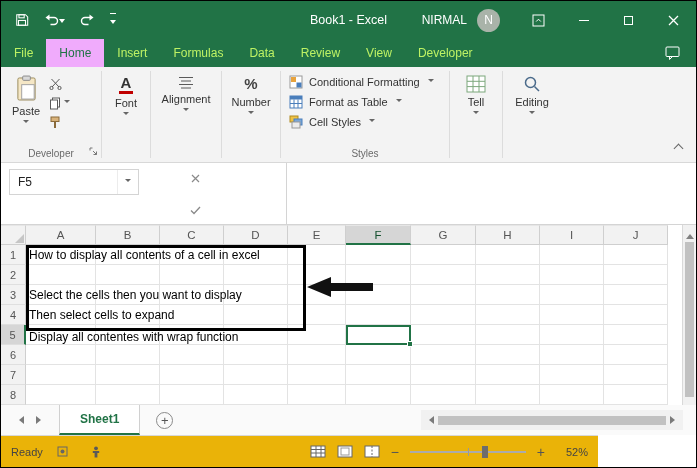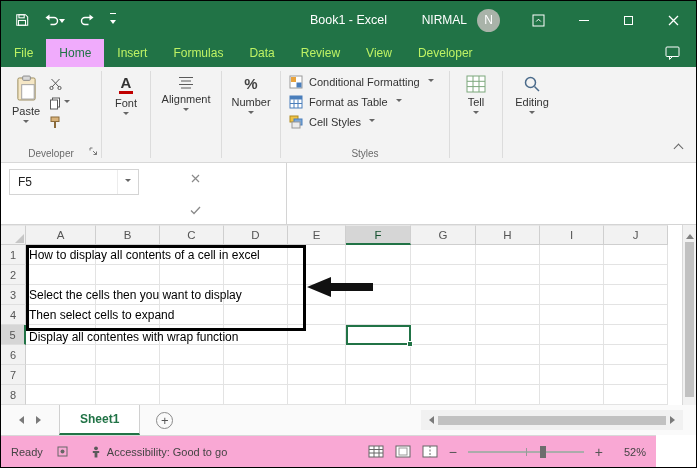--- a/index.html
+++ b/index.html
@@ -91,21 +91,21 @@
   .sheet-nav{display:flex;align-items:center;gap:12px;padding:0 14px;}
   .tri-l{width:0;height:0;border:4px solid transparent;border-right:5px solid #7a7a7a;display:inline-block;}
   .tri-r{width:0;height:0;border:4px solid transparent;border-left:5px solid #7a7a7a;display:inline-block;}
   .sheet-tab{display:flex;align-items:center;padding:0 20px;font-size:12px;cursor:default;}
   .sheet-tab.active{color:var(--green);font-weight:bold;background:#fff;border-left:1px solid #d0d0d0;border-right:1px solid #d0d0d0;border-bottom:2px solid var(--green);}
   .add-sheet{align-self:center;margin-left:16px;width:17px;height:17px;border-radius:50%;border:1px solid #8a8a8a;color:#555;display:flex;align-items:center;justify-content:center;font-size:13px;line-height:1;cursor:default;}
   .h-scrollbar{position:absolute;right:13px;top:5px;width:262px;height:20px;background:#f1f1f1;display:flex;align-items:center;padding:0 4px;gap:4px;}
   .h-thumb{flex:1;height:9px;background:#c1c1c1;}
 
   
-  .status-bar{position:absolute;top:434px;left:0;width:655px;height:32px;background:#f9a8d4;border-top:1px solid #d8d8d8;display:flex;align-items:center;font-size:11px;color:#444;}
+  .status-bar{position:absolute;top:434px;left:0;width:597px;height:32px;background:#eab308;border-top:1px solid #d8d8d8;display:flex;align-items:center;font-size:11px;color:#444;}
   .status-mode{margin-left:10px;}
   .macro-wrap{margin-left:14px;display:flex;align-items:center;}
   .accessibility{margin-left:22px;display:flex;align-items:center;gap:5px;}
   .status-right{margin-left:auto;display:flex;align-items:center;gap:11px;padding-right:10px;}
   .view-btn{display:flex;align-items:center;}
   .zoom-glyph{font-size:14px;color:#555;line-height:1;cursor:default;}
   .zoom-slider{position:relative;width:116px;height:14px;}
   .zoom-track{position:absolute;left:0;top:6px;width:116px;height:2px;background:#ababab;}
   .zoom-mid{position:absolute;left:50%;top:3px;width:1px;height:8px;background:#999;}
   .zoom-thumb{position:absolute;left:62%;top:1px;width:6px;height:12px;background:#6d6d6d;}
@@ -520,21 +520,20 @@
       <svg width="11" height="11" viewBox="0 0 11 11">
           <rect x="1" y="1" width="9" height="9" fill="none" stroke="#666"></rect>
           <circle cx="5.5" cy="5.5" r="2" fill="#666"></circle>
         </svg>
     </span>
     <span class="accessibility">
       <svg width="12" height="12" viewBox="0 0 12 12" fill="#5a5a5a">
           <circle cx="6" cy="2.3" r="1.9"></circle>
           <path d="M2.8 5h6.4v2H7.4v4.5H4.6V7H2.8z"></path>
         </svg>
-      <span>Accessibility: Good to go</span>
     </span>
     <div class="status-right">
       <span class="view-btn">
         <svg width="16" height="13" viewBox="0 0 16 13">
             <rect x="1" y="1" width="14" height="11" fill="#fff" stroke="#666"></rect>
             <path d="M1 4.5H15 M1 8H15 M6 1V12 M11 1V12" stroke="#666"></path>
           </svg>
       </span>
       <span class="view-btn">
         <svg width="16" height="13" viewBox="0 0 16 13">

